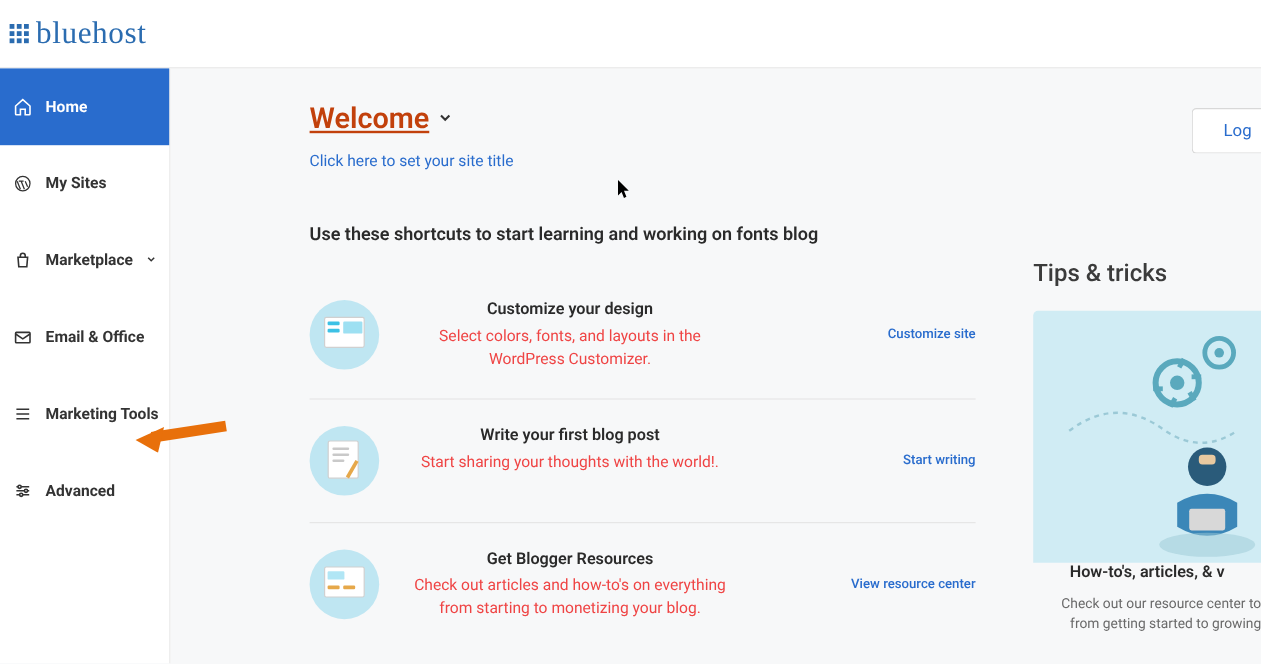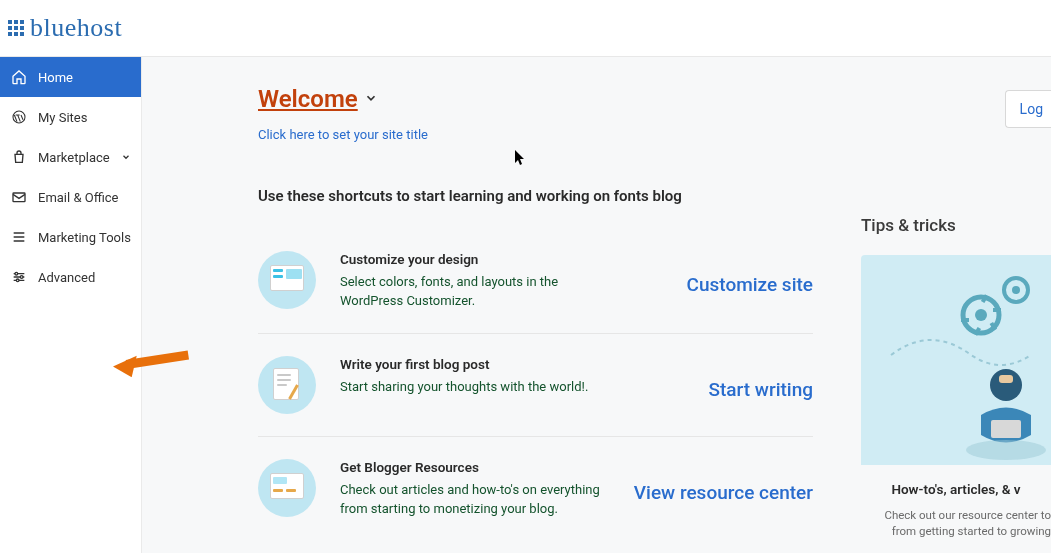--- a/index.html
+++ b/index.html
@@ -3,49 +3,49 @@
 <meta charset="utf-8">
 <style>
 * { margin: 0; padding: 0; box-sizing: border-box; }
 body { font-family: -apple-system, BlinkMacSystemFont, "Segoe UI", Roboto, Helvetica, Arial, sans-serif; background: #f7f8f9; color: #2b2b2b; width: 1051px; height: 553px; overflow: hidden; position: relative; }
 .topbar { height: 57px; background: #fff; border-bottom: 1px solid #e8e8e8; display: flex; align-items: center; padding-left: 8px; }
 .grid-icon { width: 16px; height: 16px; display: grid; grid-template-columns: repeat(3,4px); grid-template-rows: repeat(3,4px); gap: 2px; margin-right: 6px; }
 .grid-icon span { background: #2b6cb0; }
 .brand { color: #2b6cb0; font-size: 26px; font-weight: 400; letter-spacing: 0.5px; font-family: Liberation Serif, serif; }
 .layout { display: flex; height: calc(553px - 57px); }
 .sidebar { width: 142px; background: #fff; border-right: 1px solid #eaeaea; }
-.sb-item { display: flex; align-items: center; height: 40px; padding-left: 10px; font-size: 13px; color: #333; cursor: pointer; position: relative; }
+.sb-item { display: flex; align-items: center; height: 64px; padding-left: 10px; font-size: 13px; color: #333; cursor: pointer; position: relative; font-weight: bold; }
 .sb-item.active { background: #296ccd; color: #fff; }
 .sb-item .icon { width: 18px; height: 18px; margin-right: 10px; display: flex; align-items: center; justify-content: center; }
 .sb-item .icon svg { width: 16px; height: 16px; }
 .sb-item .chev { position: absolute; right: 10px; }
 .sb-item .chev svg { width: 10px; height: 10px; }
 .main { flex: 1; padding: 28px 0 0 0; display: flex; position: relative; }
 .content { flex: 1; padding-left: 116px; padding-right: 40px; }
 .welcome-row { display: flex; align-items: center; }
 .welcome-title { font-size: 24px; font-weight: 600; color: #c2410c; text-decoration: underline; }
 .welcome-chev { margin-left: 6px; }
 .site-title-link { color: #296ccd; font-size: 13px; margin-top: 14px; display: inline-block; cursor: pointer; }
 .shortcuts-heading { font-size: 15px; font-weight: 600; color: #2a2a2a; margin-top: 44px; }
 .card-list { margin-top: 24px; }
 .card { display: flex; align-items: flex-start; padding: 22px 0; border-bottom: 1px solid #e6e6e6; }
 .card:last-child { border-bottom: none; }
 .thumb { width: 58px; height: 58px; border-radius: 50%; background: #bfe6f2; margin-right: 24px; flex-shrink: 0; display: flex; align-items: center; justify-content: center; position: relative; overflow: hidden; }
 .thumb .doc { background: #fff; border: 1px solid #d0d0d0; position: absolute; }
 .thumb .stripe { position: absolute; border-radius: 1px; }
-.tbody { flex: 1; max-width: 270px; }
+.tbody { flex: 1; max-width: 270px; text-align: center; }
 .ttitle { font-size: 13.5px; font-weight: 600; color: #2a2a2a; margin-bottom: 6px; }
-.tdesc { font-size: 13px; color: #14532d; line-height: 1.45; }
-.taction { font-size: 19px; color: #296ccd; font-weight: 500; margin-left: auto; padding-top: 22px; cursor: pointer; white-space: nowrap; }
+.tdesc { font-size: 13px; color: #ef4444; line-height: 1.45; }
+.taction { font-size: 11px; color: #296ccd; font-weight: 500; margin-left: auto; padding-top: 22px; cursor: pointer; white-space: nowrap; }
 .tips-panel { width: 190px; margin-left: 8px; padding-top: 130px; }
-.tips-heading { font-size: 17px; font-weight: 500; color: #3b3b3b; margin-bottom: 20px; }
+.tips-heading { font-size: 20px; font-weight: 500; color: #3b3b3b; margin-bottom: 20px; }
 .tips-card { background: #d0ecf4; height: 210px; border-radius: 4px 0 0 0; position: relative; overflow: hidden; }
-.tips-sub { text-align: center; font-size: 13.5px; font-weight: 600; color: #2a2a2a; margin-top: 16px; }
+.tips-sub { text-align: center; font-size: 13.5px; font-weight: 600; color: #2a2a2a; }
 .tips-desc { text-align: right; font-size: 11.5px; color: #6a6a6a; margin-top: 10px; line-height: 1.4; }
-.log-btn { position: absolute; top: 90px; right: 0; background: #fff; border: 1px solid #d8d8d8; border-right: none; border-radius: 4px 0 0 4px; padding: 10px 8px 10px 14px; font-size: 14px; color: #296ccd; cursor: pointer; }
+.log-btn { position: absolute; top: 90px; right: 0; background: #fff; border: 1px solid #d8d8d8; border-right: none; border-radius: 4px 0 0 4px; padding: 10px 8px 10px 26px; font-size: 14px; color: #296ccd; cursor: pointer; }
 .cursor { position: absolute; top: 150px; left: 515px; }
 .arrow-annot { position: absolute; top: 340px; left: 112px; transform: rotate(8deg); }
 </style>
 </head>
 <body>
 
 <div class="topbar">
   <span class="grid-icon">
       <span></span>
       <span></span>

